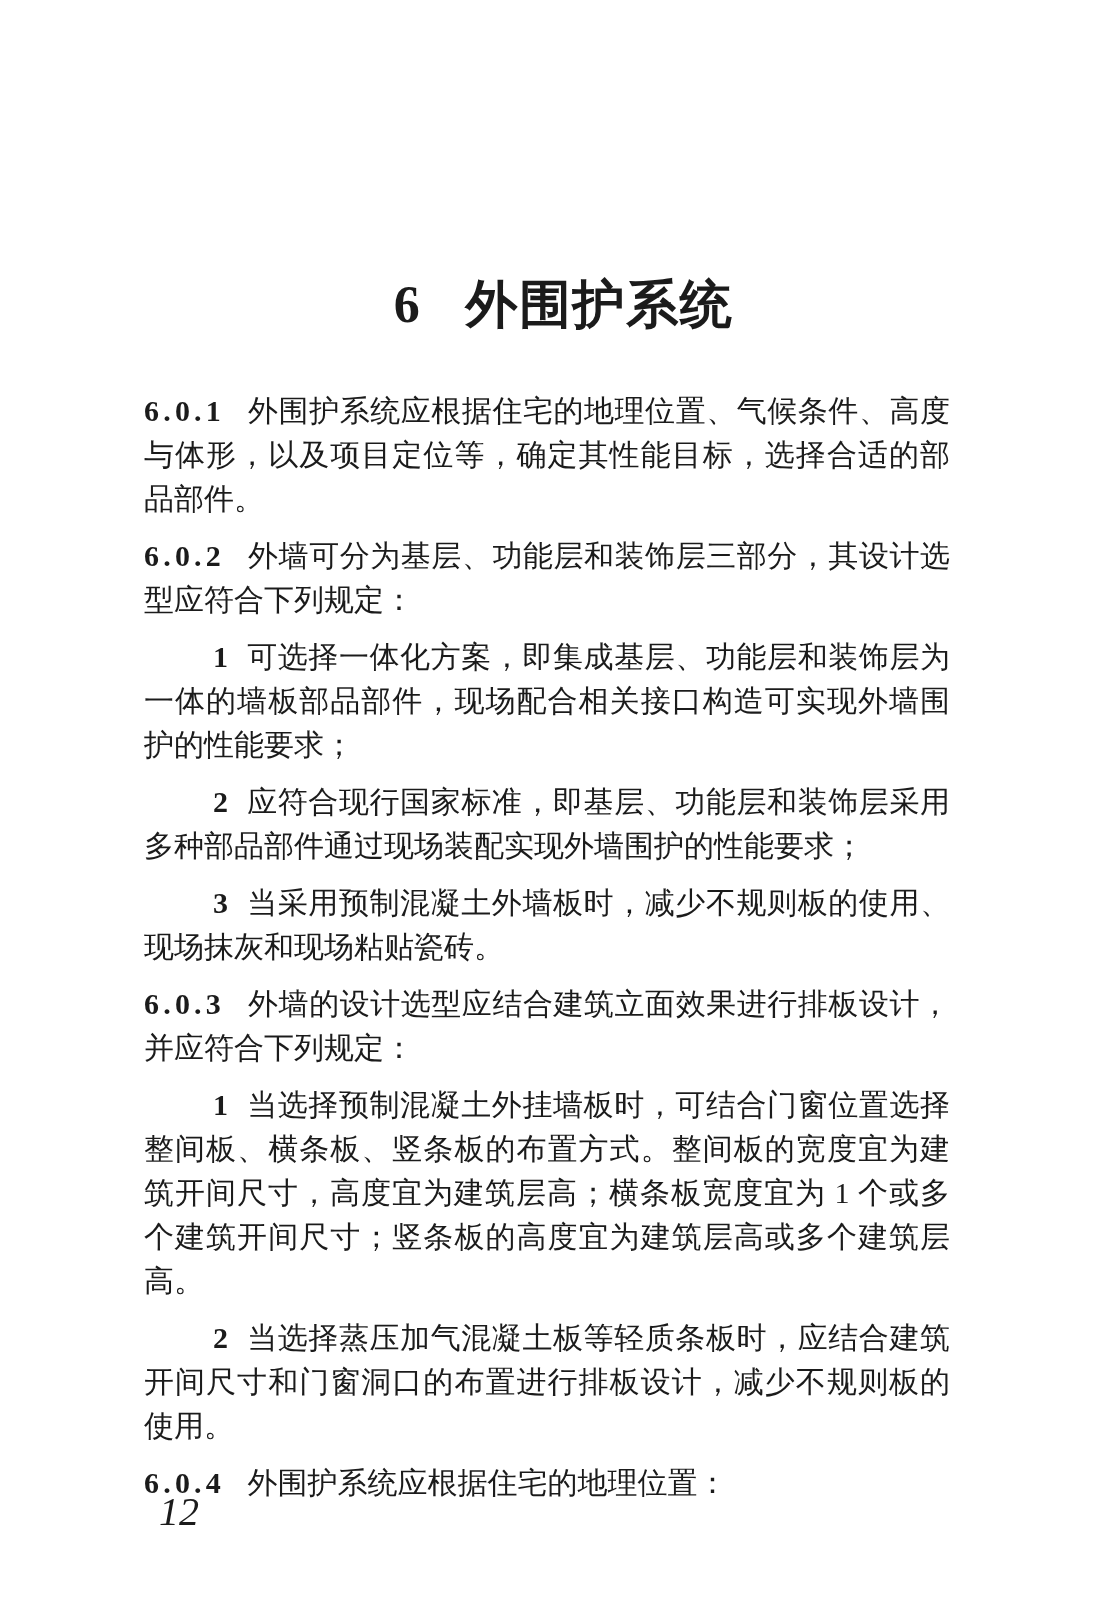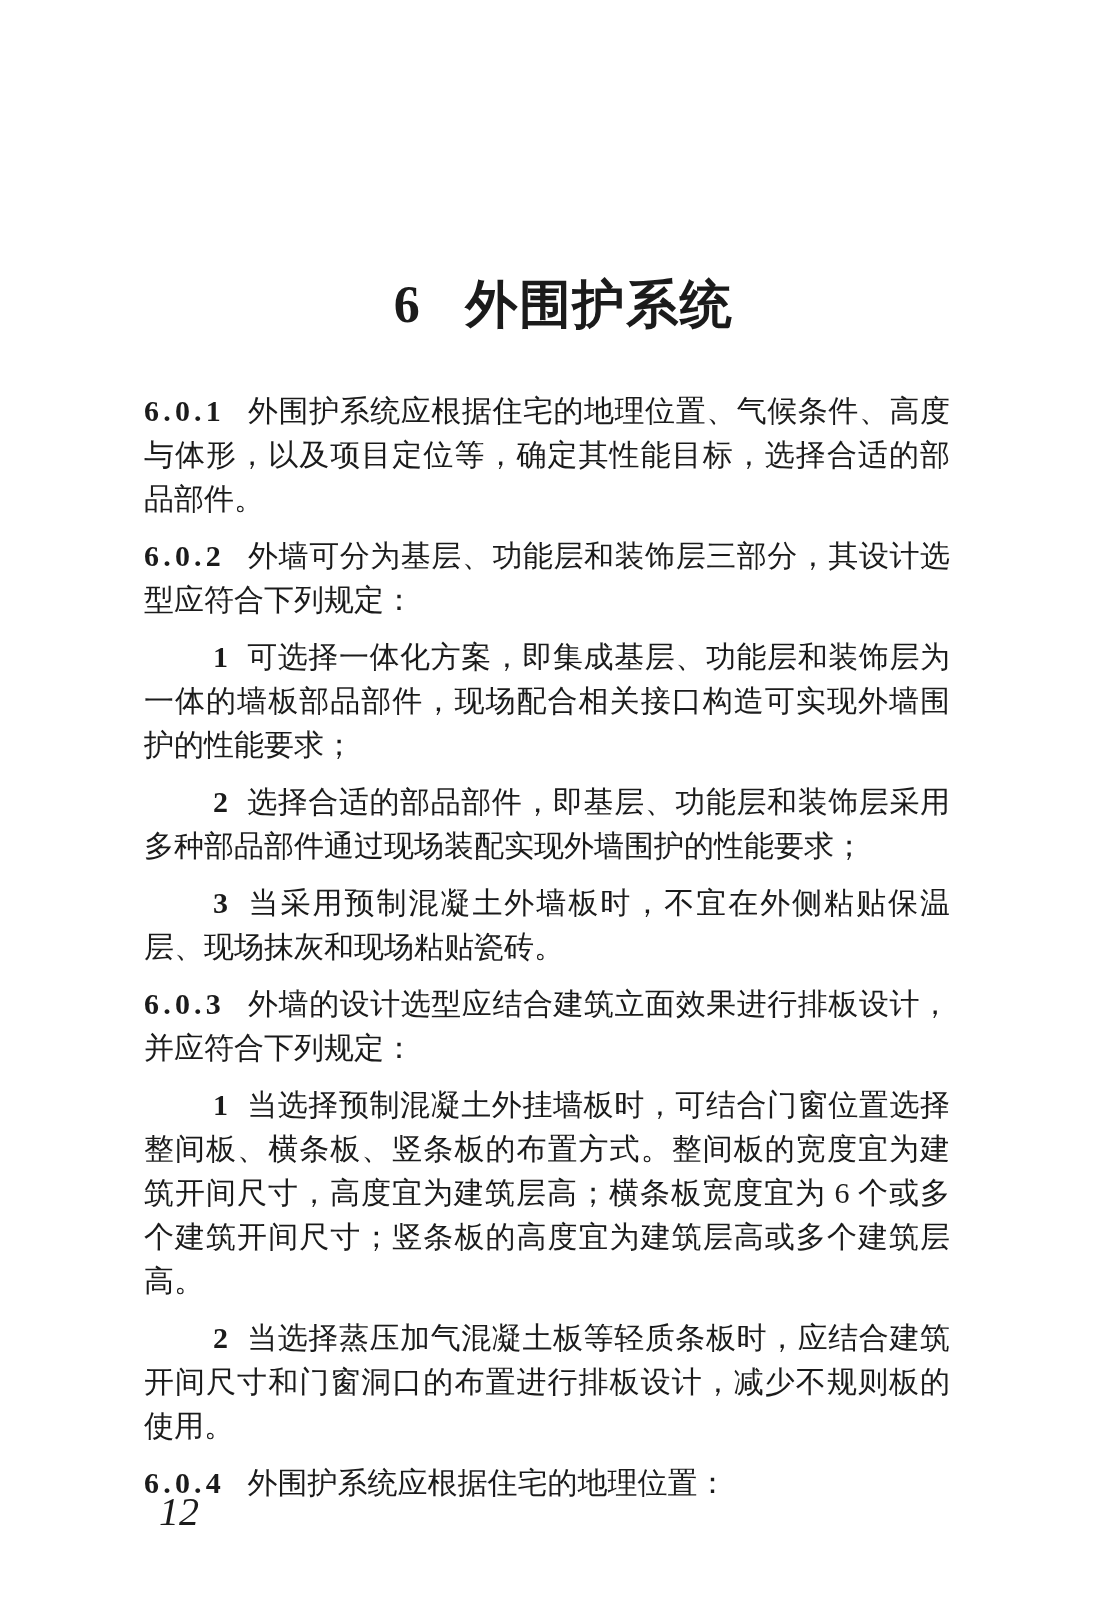--- a/index.html
+++ b/index.html
@@ -78,23 +78,23 @@
 <div class="page">
 
   <h1 class="chapter-title">
     <span class="chapter-num">6</span><span>外围护系统</span>
   </h1>
 
   <div class="doc-body">
       <p class="clause"><span class="para-num">6.0.1</span><span>外围护系统应根据住宅的地理位置、气候条件、高度与体形，以及项目定位等，确定其性能目标，选择合适的部品部件。</span></p>
       <p class="clause"><span class="para-num">6.0.2</span><span>外墙可分为基层、功能层和装饰层三部分，其设计选型应符合下列规定：</span></p>
       <p class="item"><span class="para-num">1</span><span>可选择一体化方案，即集成基层、功能层和装饰层为一体的墙板部品部件，现场配合相关接口构造可实现外墙围护的性能要求；</span></p>
-      <p class="item"><span class="para-num">2</span><span>选择合适的部品部件，即基层、功能层和装饰层采用多种部品部件通过现场装配实现外墙围护的性能要求；</span></p>
-      <p class="item"><span class="para-num">3</span><span>当采用预制混凝土外墙板时，不宜在外侧粘贴保温层、现场抹灰和现场粘贴瓷砖。</span></p>
+      <p class="item"><span class="para-num">2</span><span>应符合现行国家标准，即基层、功能层和装饰层采用多种部品部件通过现场装配实现外墙围护的性能要求；</span></p>
+      <p class="item"><span class="para-num">3</span><span>当采用预制混凝土外墙板时，减少不规则板的使用、现场抹灰和现场粘贴瓷砖。</span></p>
       <p class="clause"><span class="para-num">6.0.3</span><span>外墙的设计选型应结合建筑立面效果进行排板设计，并应符合下列规定：</span></p>
-      <p class="item"><span class="para-num">1</span><span>当选择预制混凝土外挂墙板时，可结合门窗位置选择整间板、横条板、竖条板的布置方式。整间板的宽度宜为建筑开间尺寸，高度宜为建筑层高；横条板宽度宜为 6 个或多个建筑开间尺寸；竖条板的高度宜为建筑层高或多个建筑层高。</span></p>
+      <p class="item"><span class="para-num">1</span><span>当选择预制混凝土外挂墙板时，可结合门窗位置选择整间板、横条板、竖条板的布置方式。整间板的宽度宜为建筑开间尺寸，高度宜为建筑层高；横条板宽度宜为 1 个或多个建筑开间尺寸；竖条板的高度宜为建筑层高或多个建筑层高。</span></p>
       <p class="item"><span class="para-num">2</span><span>当选择蒸压加气混凝土板等轻质条板时，应结合建筑开间尺寸和门窗洞口的布置进行排板设计，减少不规则板的使用。</span></p>
       <p class="clause"><span class="para-num">6.0.4</span><span>外围护系统应根据住宅的地理位置：</span></p>
     </div>
 
   <div class="page-number">12</div>
 
 </div>
 
 </body></html>

